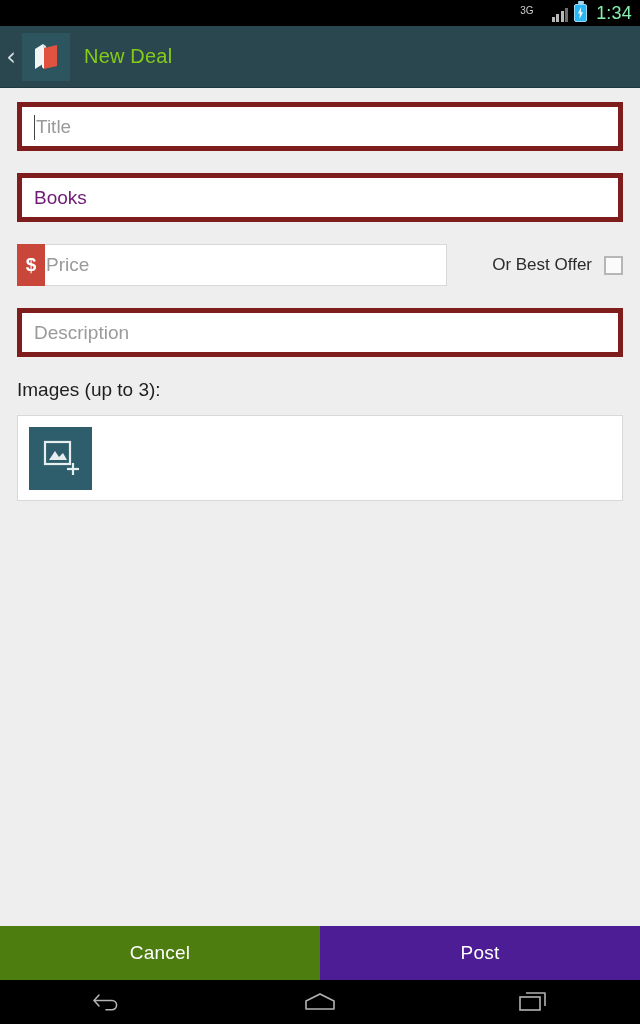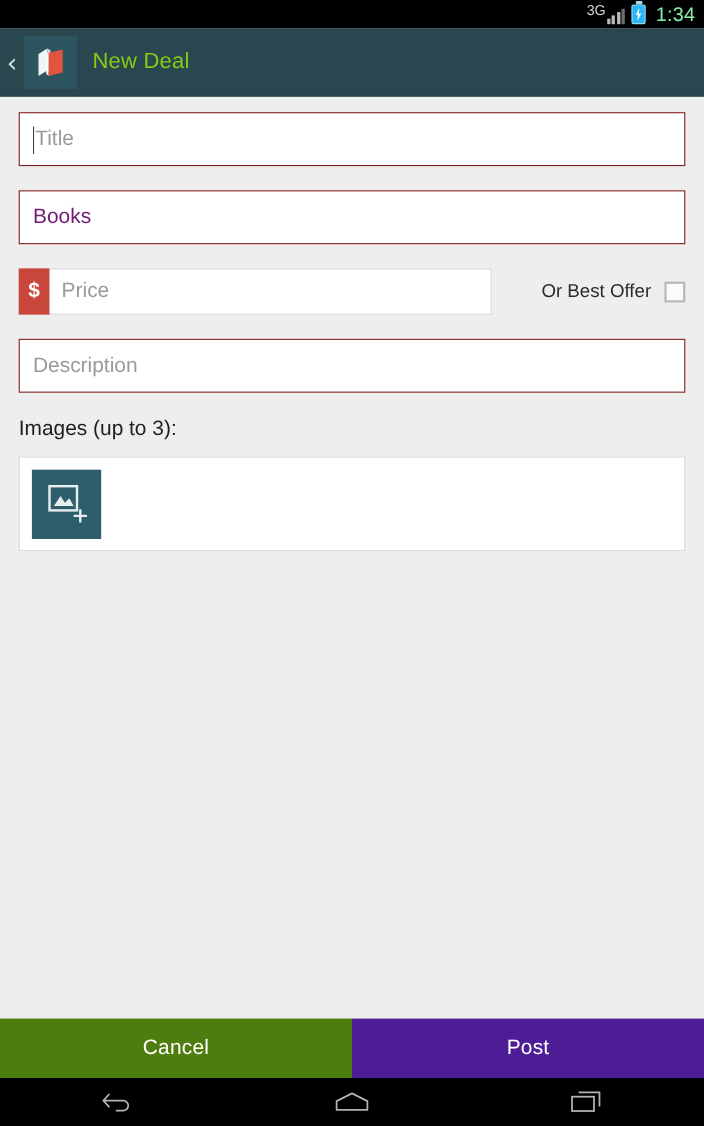--- a/index.html
+++ b/index.html
@@ -26,22 +26,22 @@
     background: #000000;
     display: flex;
     align-items: center;
     justify-content: flex-end;
     padding-right: 8px;
     flex: 0 0 26px;
   }
   .status-icons { display: flex; align-items: center; gap: 6px; }
   .sig-wrap { display: flex; align-items: flex-end; position: relative; height: 18px; }
   .sig-label {
-    font-size: 13px; color: #cfcfcf; line-height: 1;
-    position: relative; top: -6px; margin-right: 1px;
+    font-size: 10px; color: #cfcfcf; line-height: 1;
+    position: relative; top: -6px; margin-right: 18px;
   }
   .sig-bars { display: flex; align-items: flex-end; gap: 1.5px; height: 15px; }
   .sig-bars i { display:block; width: 3px; background: #b9b9b9; }
   .sig-bars i:nth-child(1){ height: 5px; }
   .sig-bars i:nth-child(2){ height: 8px; }
   .sig-bars i:nth-child(3){ height: 11px; }
   .sig-bars i:nth-child(4){ height: 14px; background:#6d6d6d; }
 
   .battery {
     width: 13px; height: 18px; border: 1.5px solid #9fd8ef;
@@ -90,21 +90,21 @@
     flex: 1 1 auto;
     background: #eeeeee;
     padding: 14px 17px 0 17px;
     overflow: hidden;
   }
 
   .field {
     width: 100%;
     height: 49px;
     background: #ffffff;
-    border: 1px solid #7f1d1d;
+    border: 5px solid #7f1d1d;
     display: flex;
     align-items: center;
     padding: 0 12px;
     font-size: 19px;
     margin-bottom: 22px;
   }
   .field .placeholder { color: #9a9a9a; }
   .field .value { color: #701a75; }
   .caret {
     display:inline-block; width:1px; height:25px;
@@ -127,21 +127,21 @@
   .dollar-badge {
     width: 28px; height: 42px;
     background: #c9463a;
     color: #ffffff;
     display:flex; align-items:center; justify-content:center;
     font-size: 19px; font-weight: bold;
     flex: 0 0 28px;
     margin: -1px 0 -1px -1px;
   }
   .price-text {
-    padding-left: 11px; font-size: 19px; color: #9a9a9a;
+    padding-left: 1px; font-size: 19px; color: #9a9a9a;
   }
   .obo-label {
     margin-left: auto;
     font-size: 17px;
     color: #2b2b2b;
     margin-right: 12px;
   }
   .checkbox {
     width: 19px; height: 19px;
     border: 2px solid #b6b6b6;

